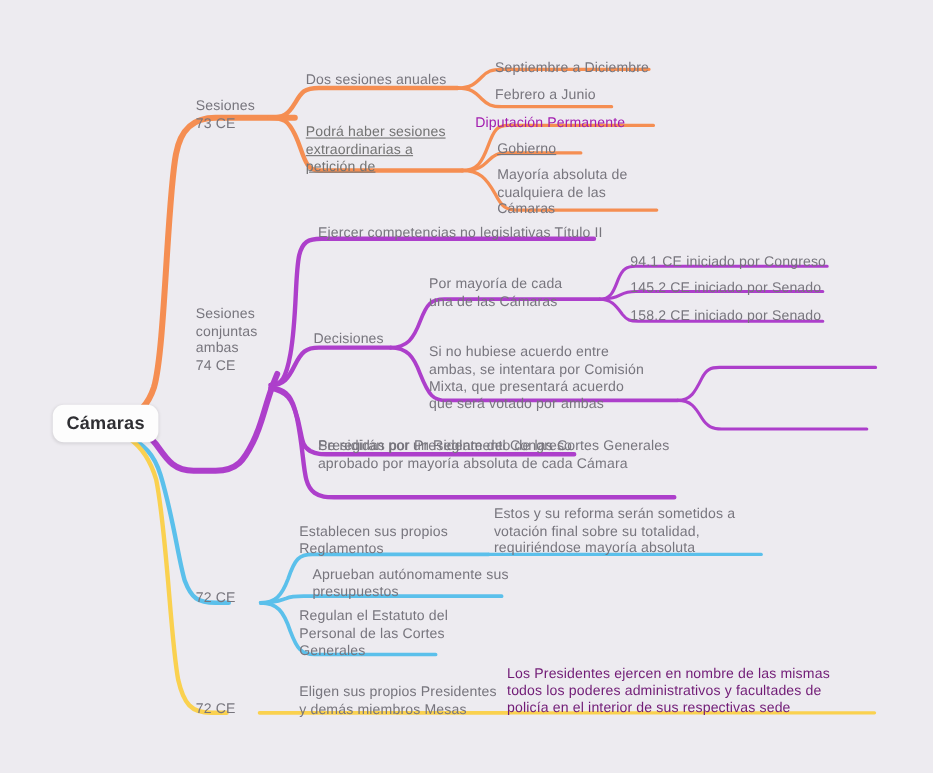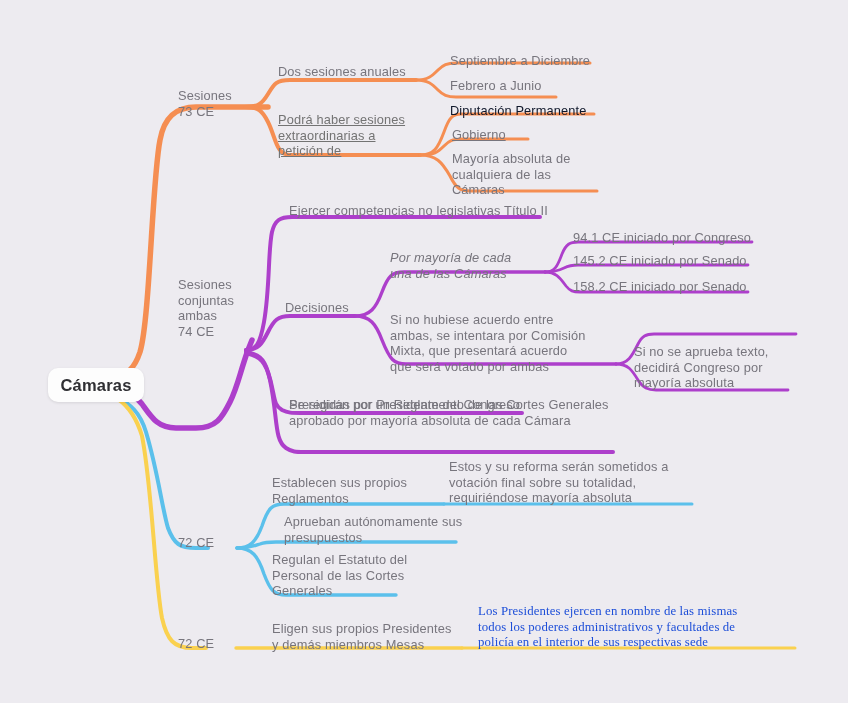--- a/index.html
+++ b/index.html
@@ -87,56 +87,53 @@
     <span>Cámaras</span>
   </div>
 <div class="node" style="left: 178px; top: 88px; color: rgb(119, 117, 125);"><span>Sesiones
 73 CE</span></div>
     <div class="node" style="left: 278px; top: 64px; color: rgb(119, 117, 125);"><span>Dos sesiones anuales</span></div>
     <div class="node" style="left: 450px; top: 53px; color: rgb(119, 117, 125);"><span>Septiembre a Diciembre</span></div>
     <div class="node" style="left: 450px; top: 78px; color: rgb(119, 117, 125);"><span>Febrero a Junio</span></div>
     <div class="node" style="left: 278px; top: 112px; color: #737373; text-decoration: underline;"><span>Podrá haber sesiones
 extraordinarias a
 petición de</span></div>
-    <div class="node" style="left: 450px; top: 103px; color: #0f172a;"><span>Diputación Permanente</span></div>
+    <div class="node" style="left: 432px; top: 103px; color: #a21caf;"><span>Diputación Permanente</span></div>
     <div class="node" style="left: 452px; top: 127px; color: rgb(119, 117, 125); text-decoration: underline;"><span>Gobierno</span></div>
     <div class="node" style="left: 452px; top: 151px; color: rgb(119, 117, 125);"><span>Mayoría absoluta de
 cualquiera de las
 Cámaras</span></div>
     <div class="node" style="left: 178px; top: 277px; color: rgb(119, 117, 125);"><span>Sesiones
 conjuntas
 ambas
 74 CE</span></div>
     <div class="node" style="left: 289px; top: 203px; color: rgb(119, 117, 125);"><span>Ejercer competencias no legislativas Título II</span></div>
     <div class="node" style="left: 285px; top: 300px; color: rgb(119, 117, 125);"><span>Decisiones</span></div>
-    <div class="node" style="left: 390px; top: 250px; color: rgb(119, 117, 125); font-style: italic;"><span>Por mayoría de cada
+    <div class="node" style="left: 390px; top: 250px; color: rgb(119, 117, 125);"><span>Por mayoría de cada
 una de las Cámaras</span></div>
     <div class="node" style="left: 573px; top: 230px; color: rgb(119, 117, 125);"><span>94.1 CE iniciado por Congreso</span></div>
     <div class="node" style="left: 573px; top: 253px; color: rgb(119, 117, 125);"><span>145.2 CE iniciado por Senado</span></div>
     <div class="node" style="left: 573px; top: 279px; color: rgb(119, 117, 125);"><span>158.2 CE iniciado por Senado</span></div>
     <div class="node" style="left: 390px; top: 312px; color: rgb(119, 117, 125);"><span>Si no hubiese acuerdo entre
 ambas, se intentara por Comisión
 Mixta, que presentará acuerdo
 que será votado por ambas</span></div>
-    <div class="node" style="left: 634px; top: 344px; color: rgb(119, 117, 125);"><span>Si no se aprueba texto,
-decidirá Congreso por
-mayoría absoluta</span></div>
     <div class="node" style="left: 289px; top: 397px; color: rgb(119, 117, 125);"><span>Presididas por Presidente del Congreso</span></div>
     <div class="node" style="left: 289px; top: 397px; color: rgb(119, 117, 125);"><span>Se regirán por un Reglamento de las Cortes Generales
 aprobado por mayoría absoluta de cada Cámara</span></div>
     <div class="node" style="left: 178px; top: 535px; color: rgb(119, 117, 125);"><span>72 CE</span></div>
     <div class="node" style="left: 272px; top: 475px; color: rgb(119, 117, 125);"><span>Establecen sus propios
 Reglamentos</span></div>
     <div class="node" style="left: 449px; top: 459px; color: rgb(119, 117, 125);"><span>Estos y su reforma serán sometidos a
 votación final sobre su totalidad,
 requiriéndose mayoría absoluta</span></div>
     <div class="node" style="left: 284px; top: 514px; color: rgb(119, 117, 125);"><span>Aprueban autónomamente sus
 presupuestos</span></div>
     <div class="node" style="left: 272px; top: 552px; color: rgb(119, 117, 125);"><span>Regulan el Estatuto del
 Personal de las Cortes
 Generales</span></div>
     <div class="node" style="left: 178px; top: 636px; color: rgb(119, 117, 125);"><span>72 CE</span></div>
     <div class="node" style="left: 272px; top: 621px; color: rgb(119, 117, 125);"><span>Eligen sus propios Presidentes
 y demás miembros Mesas</span></div>
-    <div class="node" style="left: 478px; top: 604px; color: #1d4ed8; font-family: Liberation Serif, serif;"><span>Los Presidentes ejercen en nombre de las mismas
+    <div class="node" style="left: 461px; top: 604px; color: #701a75;"><span>Los Presidentes ejercen en nombre de las mismas
 todos los poderes administrativos y facultades de
 policía en el interior de sus respectivas sede</span></div>
   </div>
 
 </body></html>

